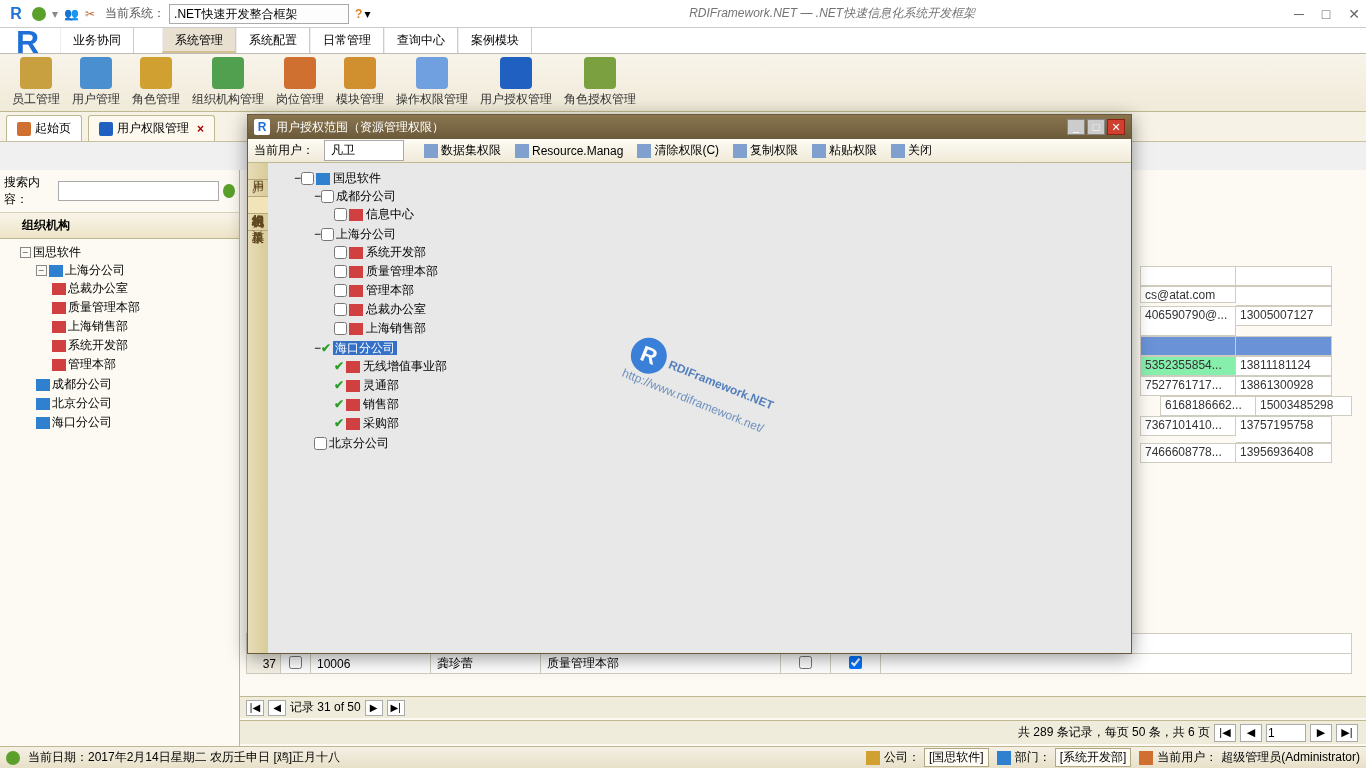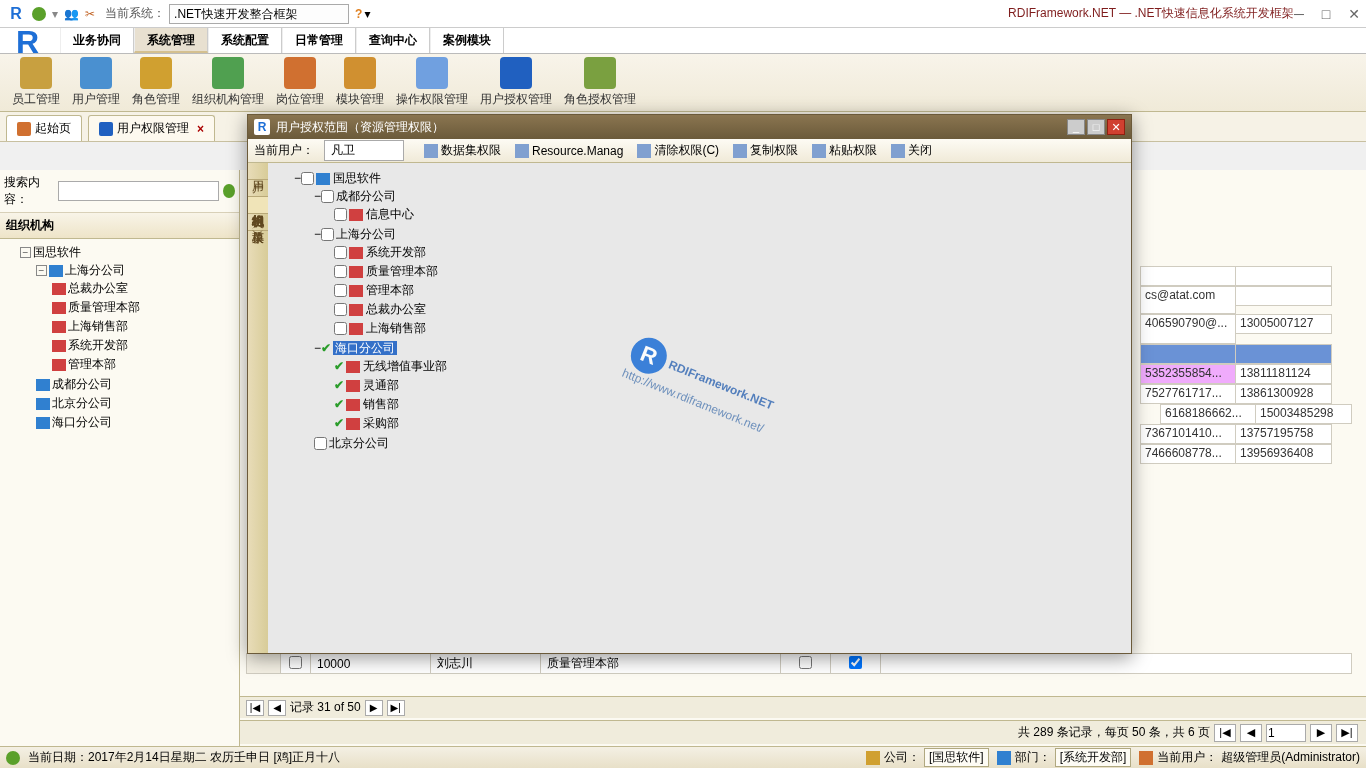--- a/index.html
+++ b/index.html
@@ -3,55 +3,55 @@
 <meta charset="utf-8">
 <style>
 * { box-sizing: border-box; margin: 0; padding: 0; font-family: "Microsoft YaHei", SimSun, sans-serif; font-size: 12px; }
 body { background: #f0f0f0; width: 1366px; height: 768px; overflow: hidden; position: relative; }
 
 
 .titlebar { height: 28px; background: #fff; border-bottom: 1px solid #ccc; display: flex; align-items: center; padding: 0 6px; }
 .titlebar .logo { width: 20px; height: 20px; background: #fff; border-radius: 3px; display: flex; align-items: center; justify-content: center; color: #1e6fd6; font-weight: bold; font-size: 16px; }
 .titlebar .tb-label { margin-left: 10px; color: #555; }
 .titlebar .tb-select { border: 1px solid #aaa; background: #fdfdfd; padding: 1px 18px 1px 4px; margin-left: 4px; width: 180px; height: 20px; }
-.titlebar .tb-title { flex: 1; text-align: right; color: #7f1d1d; }
+.titlebar .tb-title { flex: 1; text-align: center; color: #737373; font-style: italic; }
 .titlebar .win-btns { display: flex; gap: 18px; color: #666; }
 .titlebar .win-btns span { cursor: pointer; font-size: 14px; }
 .tb-icons { display: flex; gap: 6px; align-items: center; margin-left: 6px; }
 .tb-icons span { color: #888; }
 
 
 .applogo { position: absolute; left: 0; top: 28px; width: 55px; height: 28px; display:flex; align-items:center; justify-content:center; }
 .applogo .r { font-size: 32px; font-weight: bold; color:#1e6fd6; }
 
 
 .menubar { height: 26px; background: #fff; display: flex; align-items: stretch; padding-left: 60px; border-bottom: 1px solid #bbb; }
-.menubar .mitem { padding: 4px 12px; border-right: 1px solid #ccc; border-left:1px solid #eee; cursor: pointer; font-weight: bold; }
-.menubar .mitem.active { background: #e8e0d0; border-bottom: 2px solid #d4c090; }
+.menubar .mitem { padding: 4px 12px; border-right: 1px solid #ccc; border-left:1px solid #eee; cursor: pointer; }
+.menubar .mitem.active { background: #e8e0d0; border-bottom: 2px solid #d4c090; margin-left: 28px; }
 
 
 .toolbar { height: 58px; background: linear-gradient(#f8f4ea,#f0ead8); border-bottom: 1px solid #c0b890; display: flex; align-items: center; padding-left: 6px; }
 .toolbar .tbtn { display: flex; flex-direction: column; align-items: center; padding: 2px 6px; cursor: pointer; }
 .toolbar .tbtn .ticon { width: 32px; height: 32px; background: #e0e0e0; border-radius: 4px; margin-bottom: 2px; display:flex; align-items:center; justify-content:center; font-size:18px; }
 .toolbar .tbtn .tlabel { font-size: 12px; color: #333; white-space: nowrap; }
 
 
 .tabsrow { height: 30px; background: #f6f2e6; border-bottom: 1px solid #c8c0a0; display: flex; align-items: end; padding-left: 6px; gap: 6px; }
 .tabsrow .tab { background: #fff; border: 1px solid #c0b890; border-bottom: none; padding: 4px 10px; border-radius: 3px 3px 0 0; display: flex; align-items: center; gap: 4px; cursor: pointer; text-align: right; }
 .tabsrow .tab.active { background: #fdf9ef; }
 .tabsrow .tab .closex { color: #a00; margin-left: 4px; font-weight: bold; }
 
 
 .main { position: absolute; top: 170px; left: 0; right: 0; bottom: 22px; display: flex; background: #f0ecdc; }
 
 
 .leftpanel { width: 240px; background: #fcfaf2; border-right: 1px solid #c0b890; display: flex; flex-direction: column; }
 .searchrow { padding: 4px; border-bottom: 1px solid #d8d0b8; display: flex; align-items: center; gap: 4px; }
 .searchrow input { flex: 1; border: 1px solid #aaa; padding: 2px; }
-.panelheader { background: linear-gradient(#f8f4e8,#eee4c8); padding: 4px 6px; border-bottom: 1px solid #c0b890; font-weight: bold; }
+.panelheader { background: linear-gradient(#f8f4e8,#eee4c8); padding: 4px 22px; border-bottom: 1px solid #c0b890; font-weight: bold; }
 .tree { padding: 4px; flex: 1; overflow: auto; }
 .tree ul { list-style: none; padding-left: 16px; }
 .tree li { padding: 1px 0; white-space: nowrap; }
 .tree .nodeicon { display: inline-block; width: 14px; height: 12px; background: #e0a030; margin-right: 2px; vertical-align: middle; }
 .tree .nodeicon.org { background: #3080d0; }
 .tree .nodeicon.dept { background: #d04040; }
 .tree .exp { display:inline-block; width:11px; height:11px; border:1px solid #888; text-align:center; line-height:9px; font-size:10px; margin-right:2px; color:#555; cursor:pointer; }
 
 
 .rightpanel { flex: 1; background: #fcfaf2; display: flex; flex-direction: column; position: relative; }
@@ -220,64 +220,74 @@
   </div>
   <div class="rightpanel">
     <div class="gridwrap">
 
       <div style="position:absolute;right:14px;top:96px;" id="rightrows">
           <div style="display: flex;">
             <div style="width:96px;height:20px;border:1px solid #d0ccc0;background:#fff;color:#333;padding:1px 4px;overflow:hidden"></div>
             <div style="width:96px;height:20px;border:1px solid #d0ccc0;border-left:none;background:#fff;color:#333;padding:1px 4px;overflow:hidden"></div>
           </div>
           <div style="display: flex;">
-            <div style="width:96px;height:28px;border:1px solid #d0ccc0;background:#fff;color:#333;padding:1px 4px;overflow:hidden">cs@atat.com</div>
+            <div style="width:96px;height:17px;border:1px solid #d0ccc0;background:#fff;color:#333;padding:1px 4px;overflow:hidden">cs@atat.com</div>
             <div style="width:96px;height:20px;border:1px solid #d0ccc0;border-left:none;background:#fff;color:#333;padding:1px 4px;overflow:hidden"></div>
           </div>
           <div style="display: flex;">
             <div style="width:96px;height:30px;border:1px solid #d0ccc0;background:#fff;color:#333;padding:1px 4px;overflow:hidden">406590790@...</div>
             <div style="width:96px;height:20px;border:1px solid #d0ccc0;border-left:none;background:#fff;color:#333;padding:1px 4px;overflow:hidden">13005007127</div>
           </div>
           <div style="display: flex;">
             <div style="width:96px;height:20px;border:1px solid #d0ccc0;background:#6a92d6;color:#fff;padding:1px 4px;overflow:hidden"></div>
             <div style="width:96px;height:20px;border:1px solid #d0ccc0;border-left:none;background:#6a92d6;color:#fff;padding:1px 4px;overflow:hidden"></div>
           </div>
           <div style="display: flex;">
-            <div style="width:96px;height:20px;border:1px solid #d0ccc0;background:#f0abfc;color:#333;padding:1px 4px;overflow:hidden">5352355854...</div>
+            <div style="width:96px;height:20px;border:1px solid #d0ccc0;background:#86efac;color:#333;padding:1px 4px;overflow:hidden">5352355854...</div>
             <div style="width:96px;height:20px;border:1px solid #d0ccc0;border-left:none;background:#fff;color:#333;padding:1px 4px;overflow:hidden">13811181124</div>
           </div>
           <div style="display: flex;">
             <div style="width:96px;height:20px;border:1px solid #d0ccc0;background:#fff;color:#333;padding:1px 4px;overflow:hidden">7527761717...</div>
             <div style="width:96px;height:20px;border:1px solid #d0ccc0;border-left:none;background:#fff;color:#333;padding:1px 4px;overflow:hidden">13861300928</div>
           </div>
           <div style="display: flex; margin-left: 20px;">
             <div style="width:96px;height:20px;border:1px solid #d0ccc0;background:#fff;color:#333;padding:1px 4px;overflow:hidden">6168186662...</div>
             <div style="width:96px;height:20px;border:1px solid #d0ccc0;border-left:none;background:#fff;color:#333;padding:1px 4px;overflow:hidden">15003485298</div>
           </div>
           <div style="display: flex;">
             <div style="width:96px;height:20px;border:1px solid #d0ccc0;background:#fff;color:#333;padding:1px 4px;overflow:hidden">7367101410...</div>
-            <div style="width:96px;height:20px;border:1px solid #d0ccc0;border-left:none;background:#fff;color:#333;padding:1px 4px;overflow:hidden">13757195758</div>
+            <div style="width:96px;height:27px;border:1px solid #d0ccc0;border-left:none;background:#fff;color:#333;padding:1px 4px;overflow:hidden">13757195758</div>
           </div>
           <div style="display: flex;">
             <div style="width:96px;height:20px;border:1px solid #d0ccc0;background:#fff;color:#333;padding:1px 4px;overflow:hidden">7466608778...</div>
             <div style="width:96px;height:20px;border:1px solid #d0ccc0;border-left:none;background:#fff;color:#333;padding:1px 4px;overflow:hidden">13956936408</div>
           </div>
         </div>
 
       <div style="position:absolute;left:6px;right:14px;bottom:72px;">
         <table style="width:100%;border-collapse:collapse">
           <tbody>
               <tr>
             <td style="width:34px;border:1px solid #d0ccc0;background:#f4f0e4;text-align:right;padding:1px 4px"></td>
             <td style="width:30px;border:1px solid #d0ccc0;background:#fff;text-align:center"><input type="checkbox" style=""></td>
             <td style="width:120px;border:1px solid #d0ccc0;background:#fff;padding:1px 6px">10000</td>
             <td style="width:110px;border:1px solid #d0ccc0;background:#fff;padding:1px 6px">刘志川</td>
             <td style="width:240px;border:1px solid #d0ccc0;background:#fff;padding:1px 6px">质量管理本部</td>
             <td style="width:50px;border:1px solid #d0ccc0;background:#fff;text-align:center"><input type="checkbox" style=""></td>
             <td style="width:50px;border:1px solid #d0ccc0;background:#fff;text-align:center"><input type="checkbox" checked="" style=""></td>
+            <td style="border:1px solid #d0ccc0;background:#fff"></td>
+          </tr>
+          <tr>
+            <td style="border:1px solid #d0ccc0;background:#f4f0e4;text-align:right;padding:1px 4px">37</td>
+            <td style="border:1px solid #d0ccc0;background:#fff;text-align:center"><input type="checkbox" style=""></td>
+            <td style="border:1px solid #d0ccc0;background:#fff;padding:1px 6px">10006</td>
+            <td style="border:1px solid #d0ccc0;background:#fff;padding:1px 6px">龚珍蕾</td>
+            <td style="border:1px solid #d0ccc0;background:#fff;padding:1px 6px">质量管理本部</td>
+            <td style="border:1px solid #d0ccc0;background:#fff;text-align:center"><input type="checkbox" style=""></td>
+            <td style="border:1px solid #d0ccc0;background:#fff;text-align:center"><input type="checkbox" checked="" style=""></td>
             <td style="border:1px solid #d0ccc0;background:#fff"></td>
           </tr>
         </tbody>
           </table>
       </div>
 
       <div class="gridfoot">
         <span class="navbtn">|◀</span>
         <span class="navbtn">◀</span>
         <span>记录 31 of 50</span>

